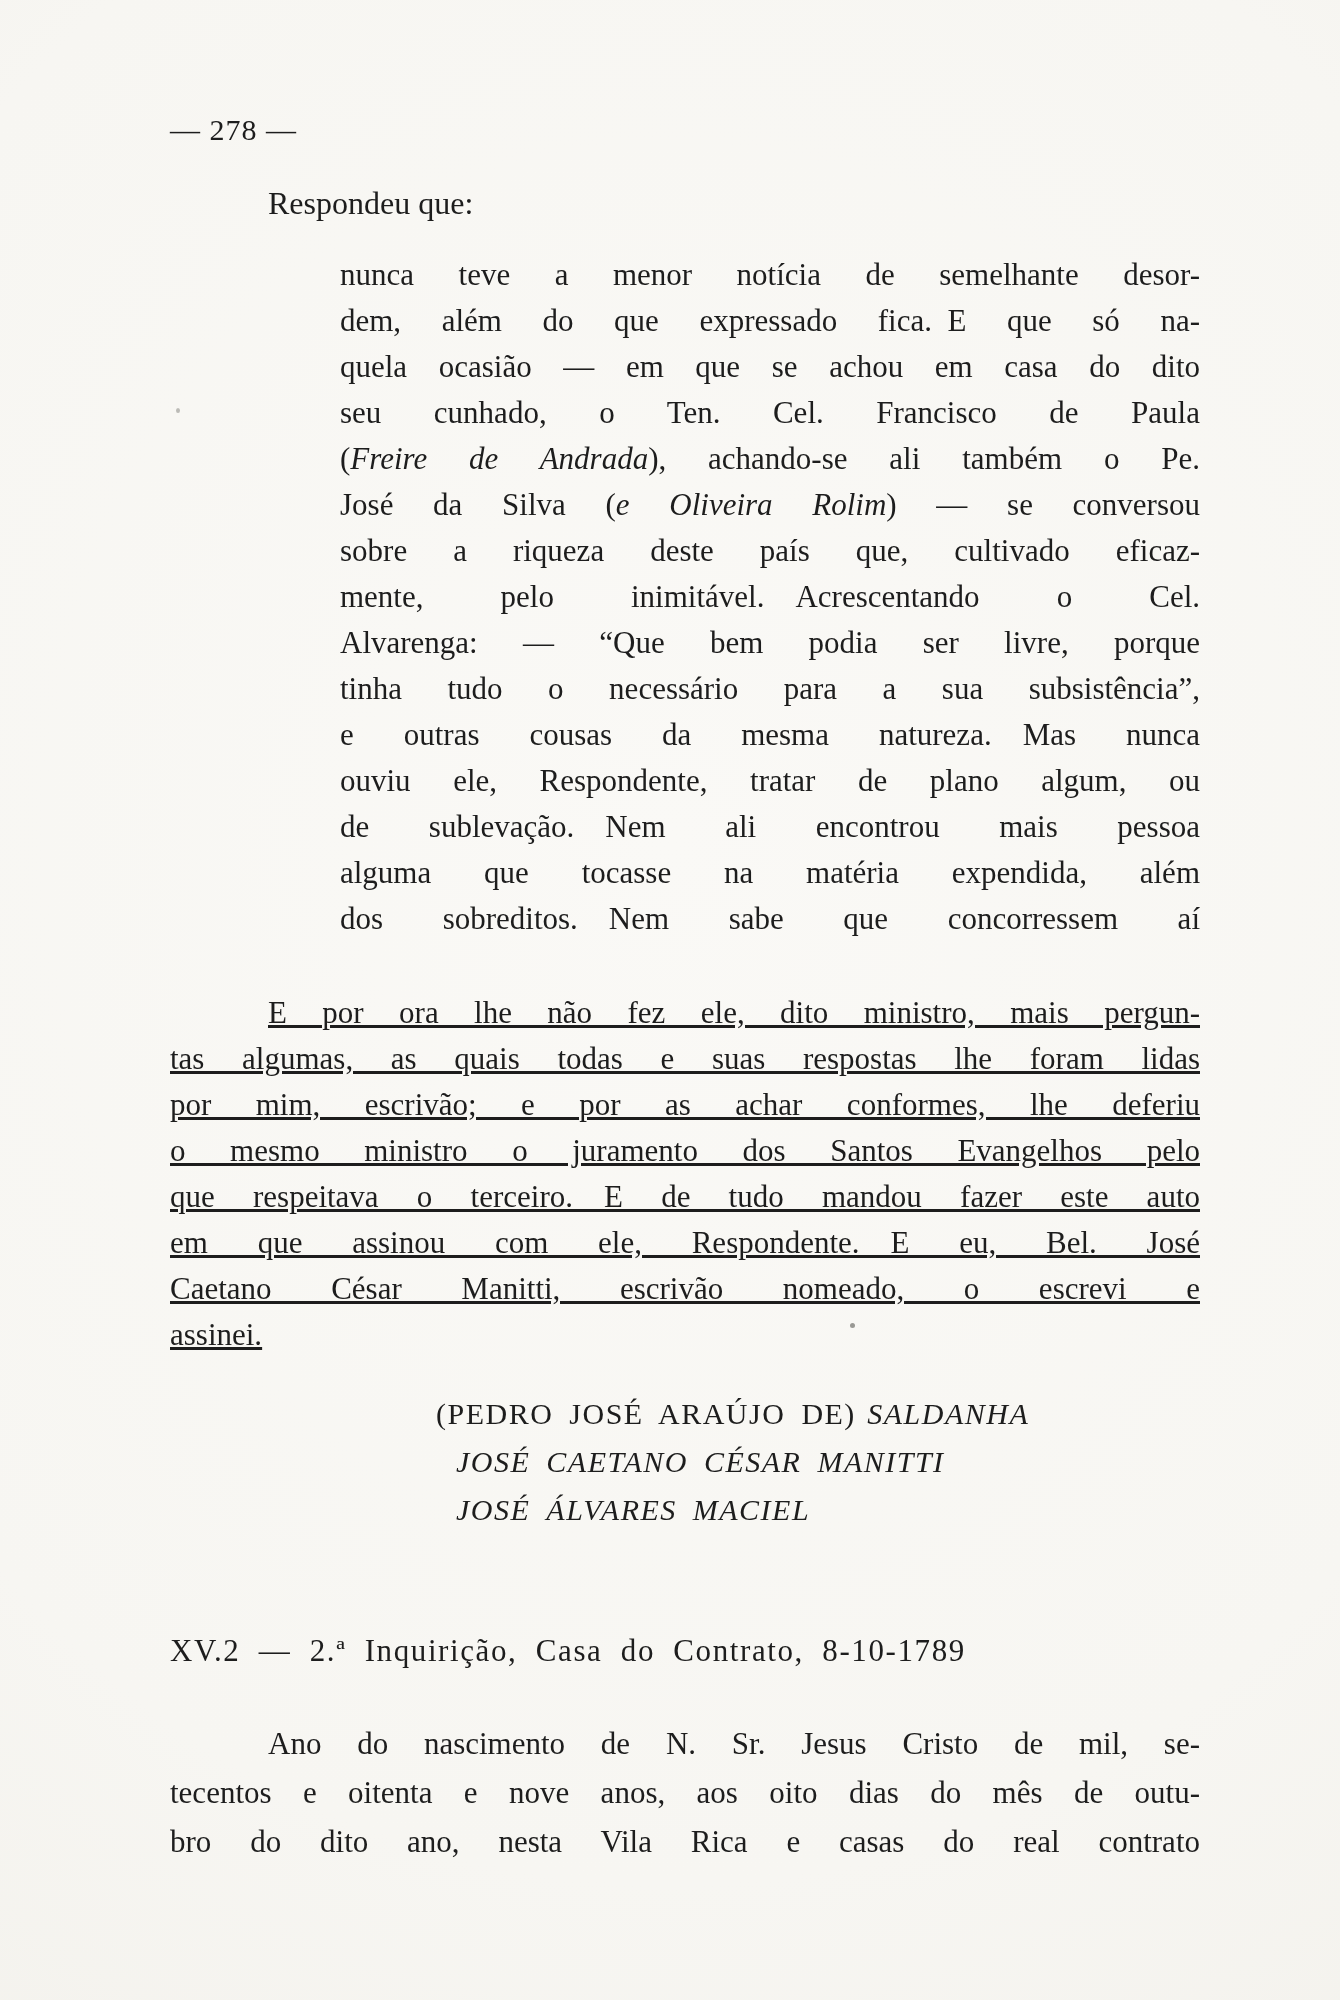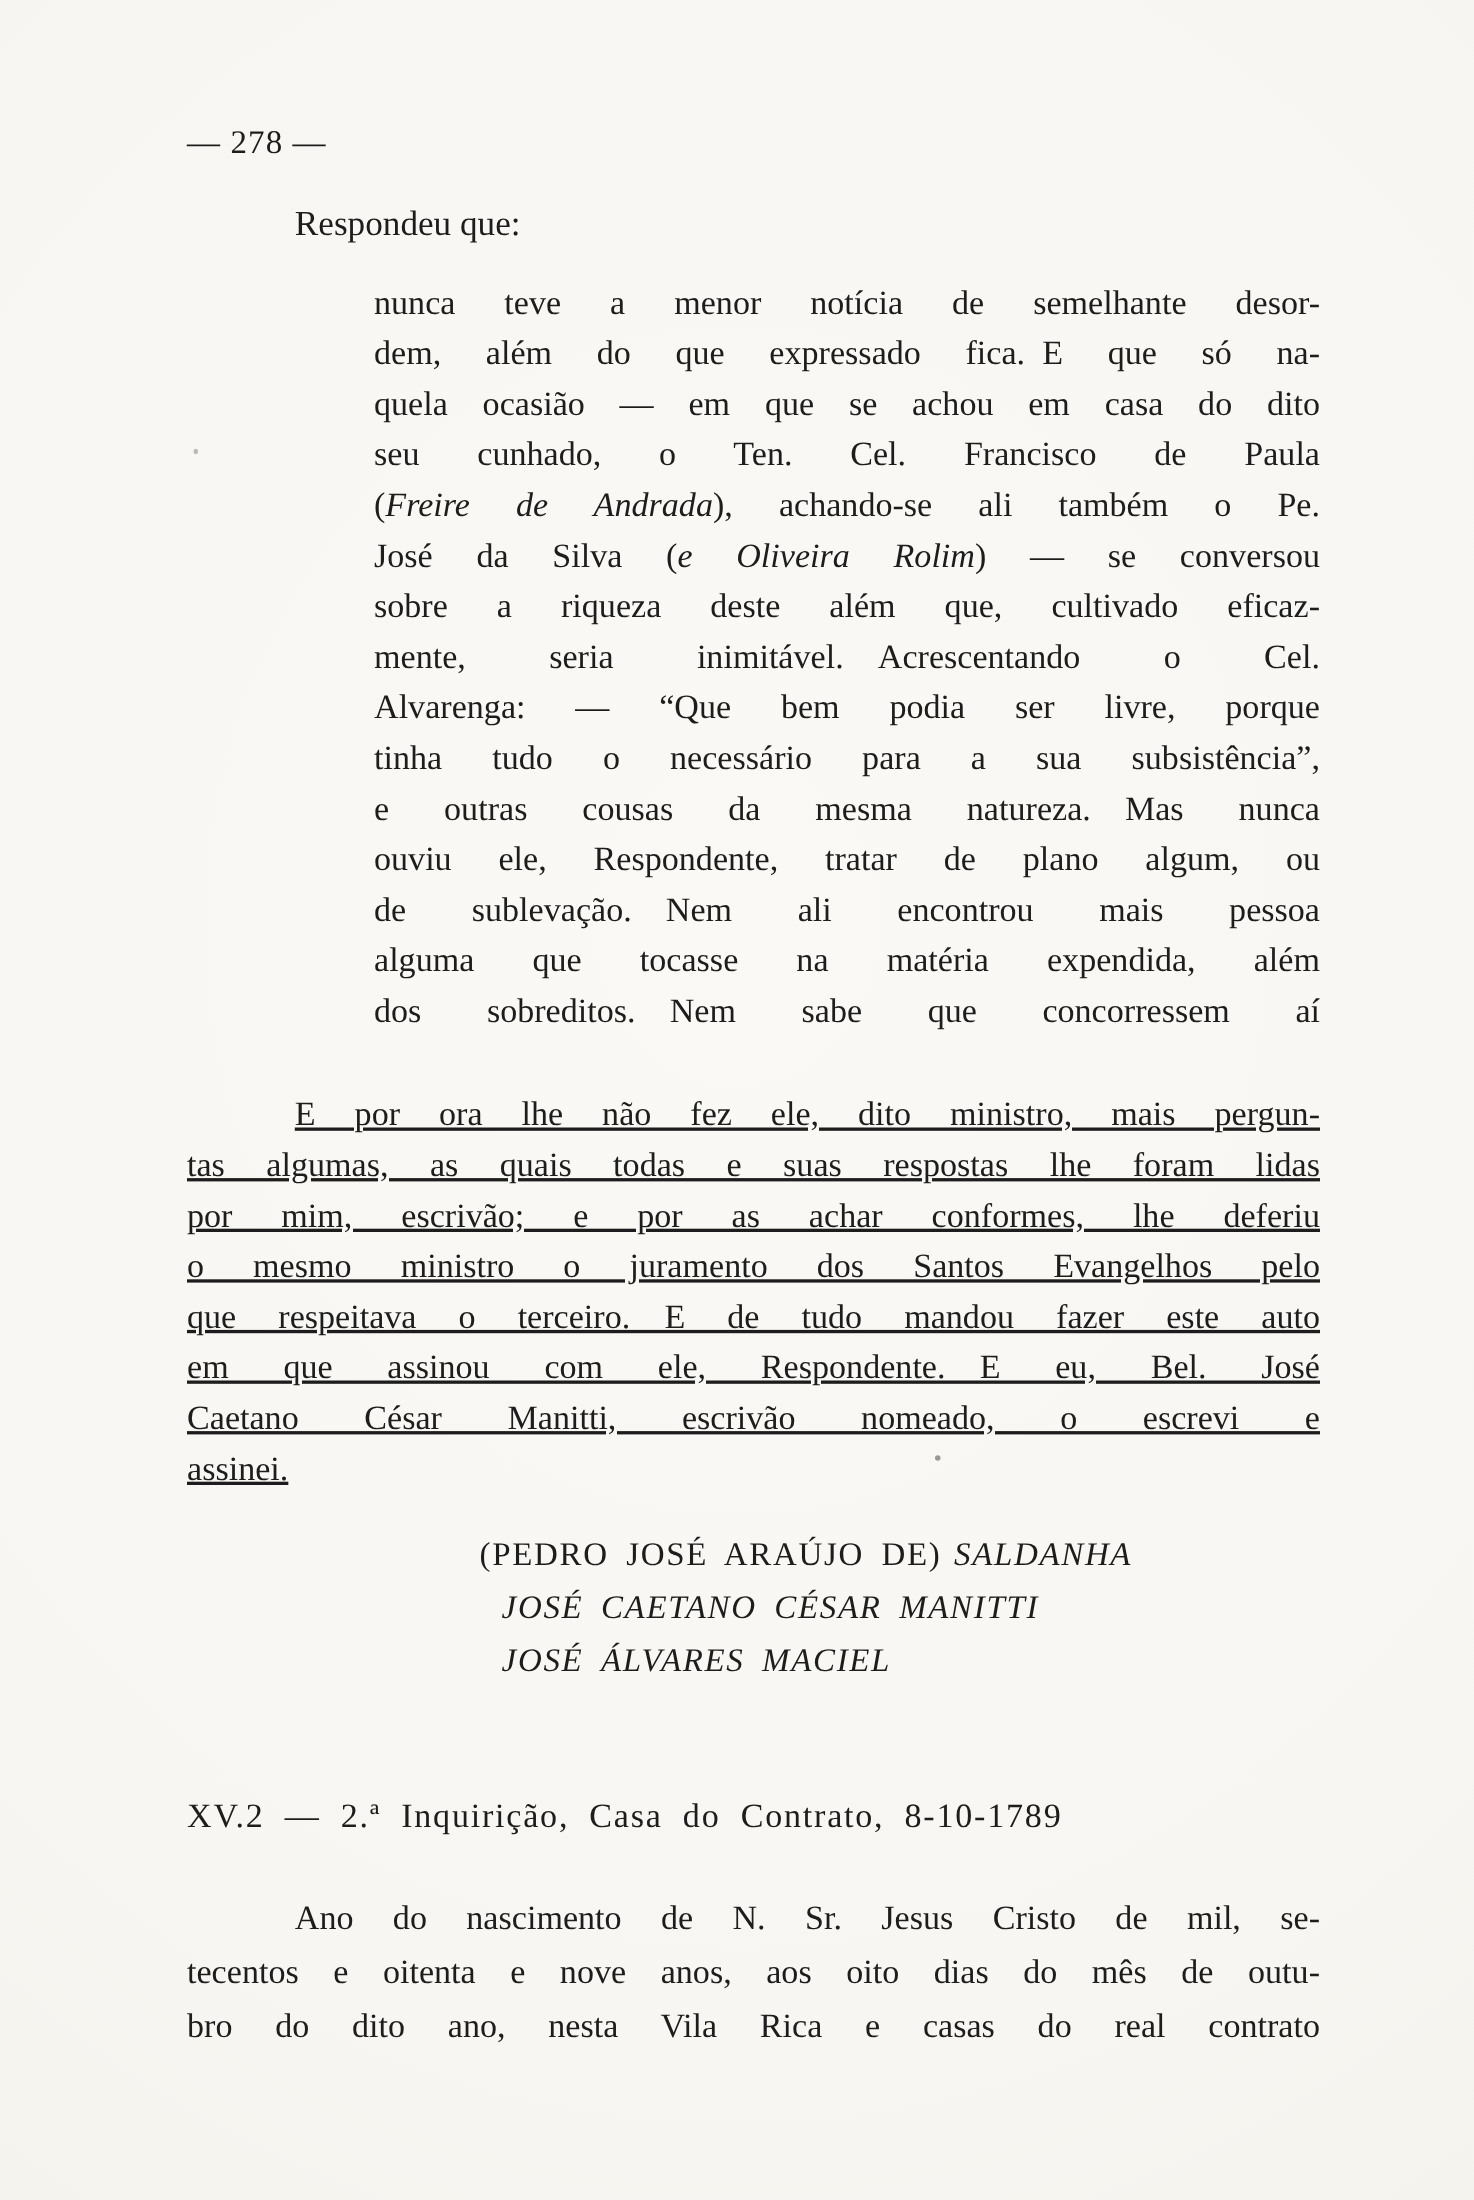--- a/index.html
+++ b/index.html
@@ -90,22 +90,22 @@
 
   <div class="abs lead">Respondeu que:</div>
 
   <div class="abs quote">
     <div class="line">nunca teve a menor notícia de semelhante desor-</div>
     <div class="line">dem, além do que expressado fica. E que só na-</div>
     <div class="line">quela ocasião — em que se achou em casa do dito</div>
     <div class="line">seu cunhado, o Ten. Cel. Francisco de Paula</div>
     <div class="line"><span>(</span><span class="it">Freire de Andrada</span><span>), achando-se ali também o Pe.</span></div>
     <div class="line"><span>José da Silva (</span><span class="it">e Oliveira Rolim</span><span>) — se conversou</span></div>
-    <div class="line">sobre a riqueza deste além que, cultivado eficaz-</div>
-    <div class="line">mente, seria inimitável. Acrescentando o Cel.</div>
+    <div class="line">sobre a riqueza deste país que, cultivado eficaz-</div>
+    <div class="line">mente, pelo inimitável. Acrescentando o Cel.</div>
     <div class="line">Alvarenga: — “Que bem podia ser livre, porque</div>
     <div class="line">tinha tudo o necessário para a sua subsistência”,</div>
     <div class="line">e outras cousas da mesma natureza. Mas nunca</div>
     <div class="line">ouviu ele, Respondente, tratar de plano algum, ou</div>
     <div class="line">de sublevação. Nem ali encontrou mais pessoa</div>
     <div class="line">alguma que tocasse na matéria expendida, além</div>
     <div class="line">dos sobreditos. Nem sabe que concorressem aí</div>
   </div>
 
   <div class="abs bodypar closing">

